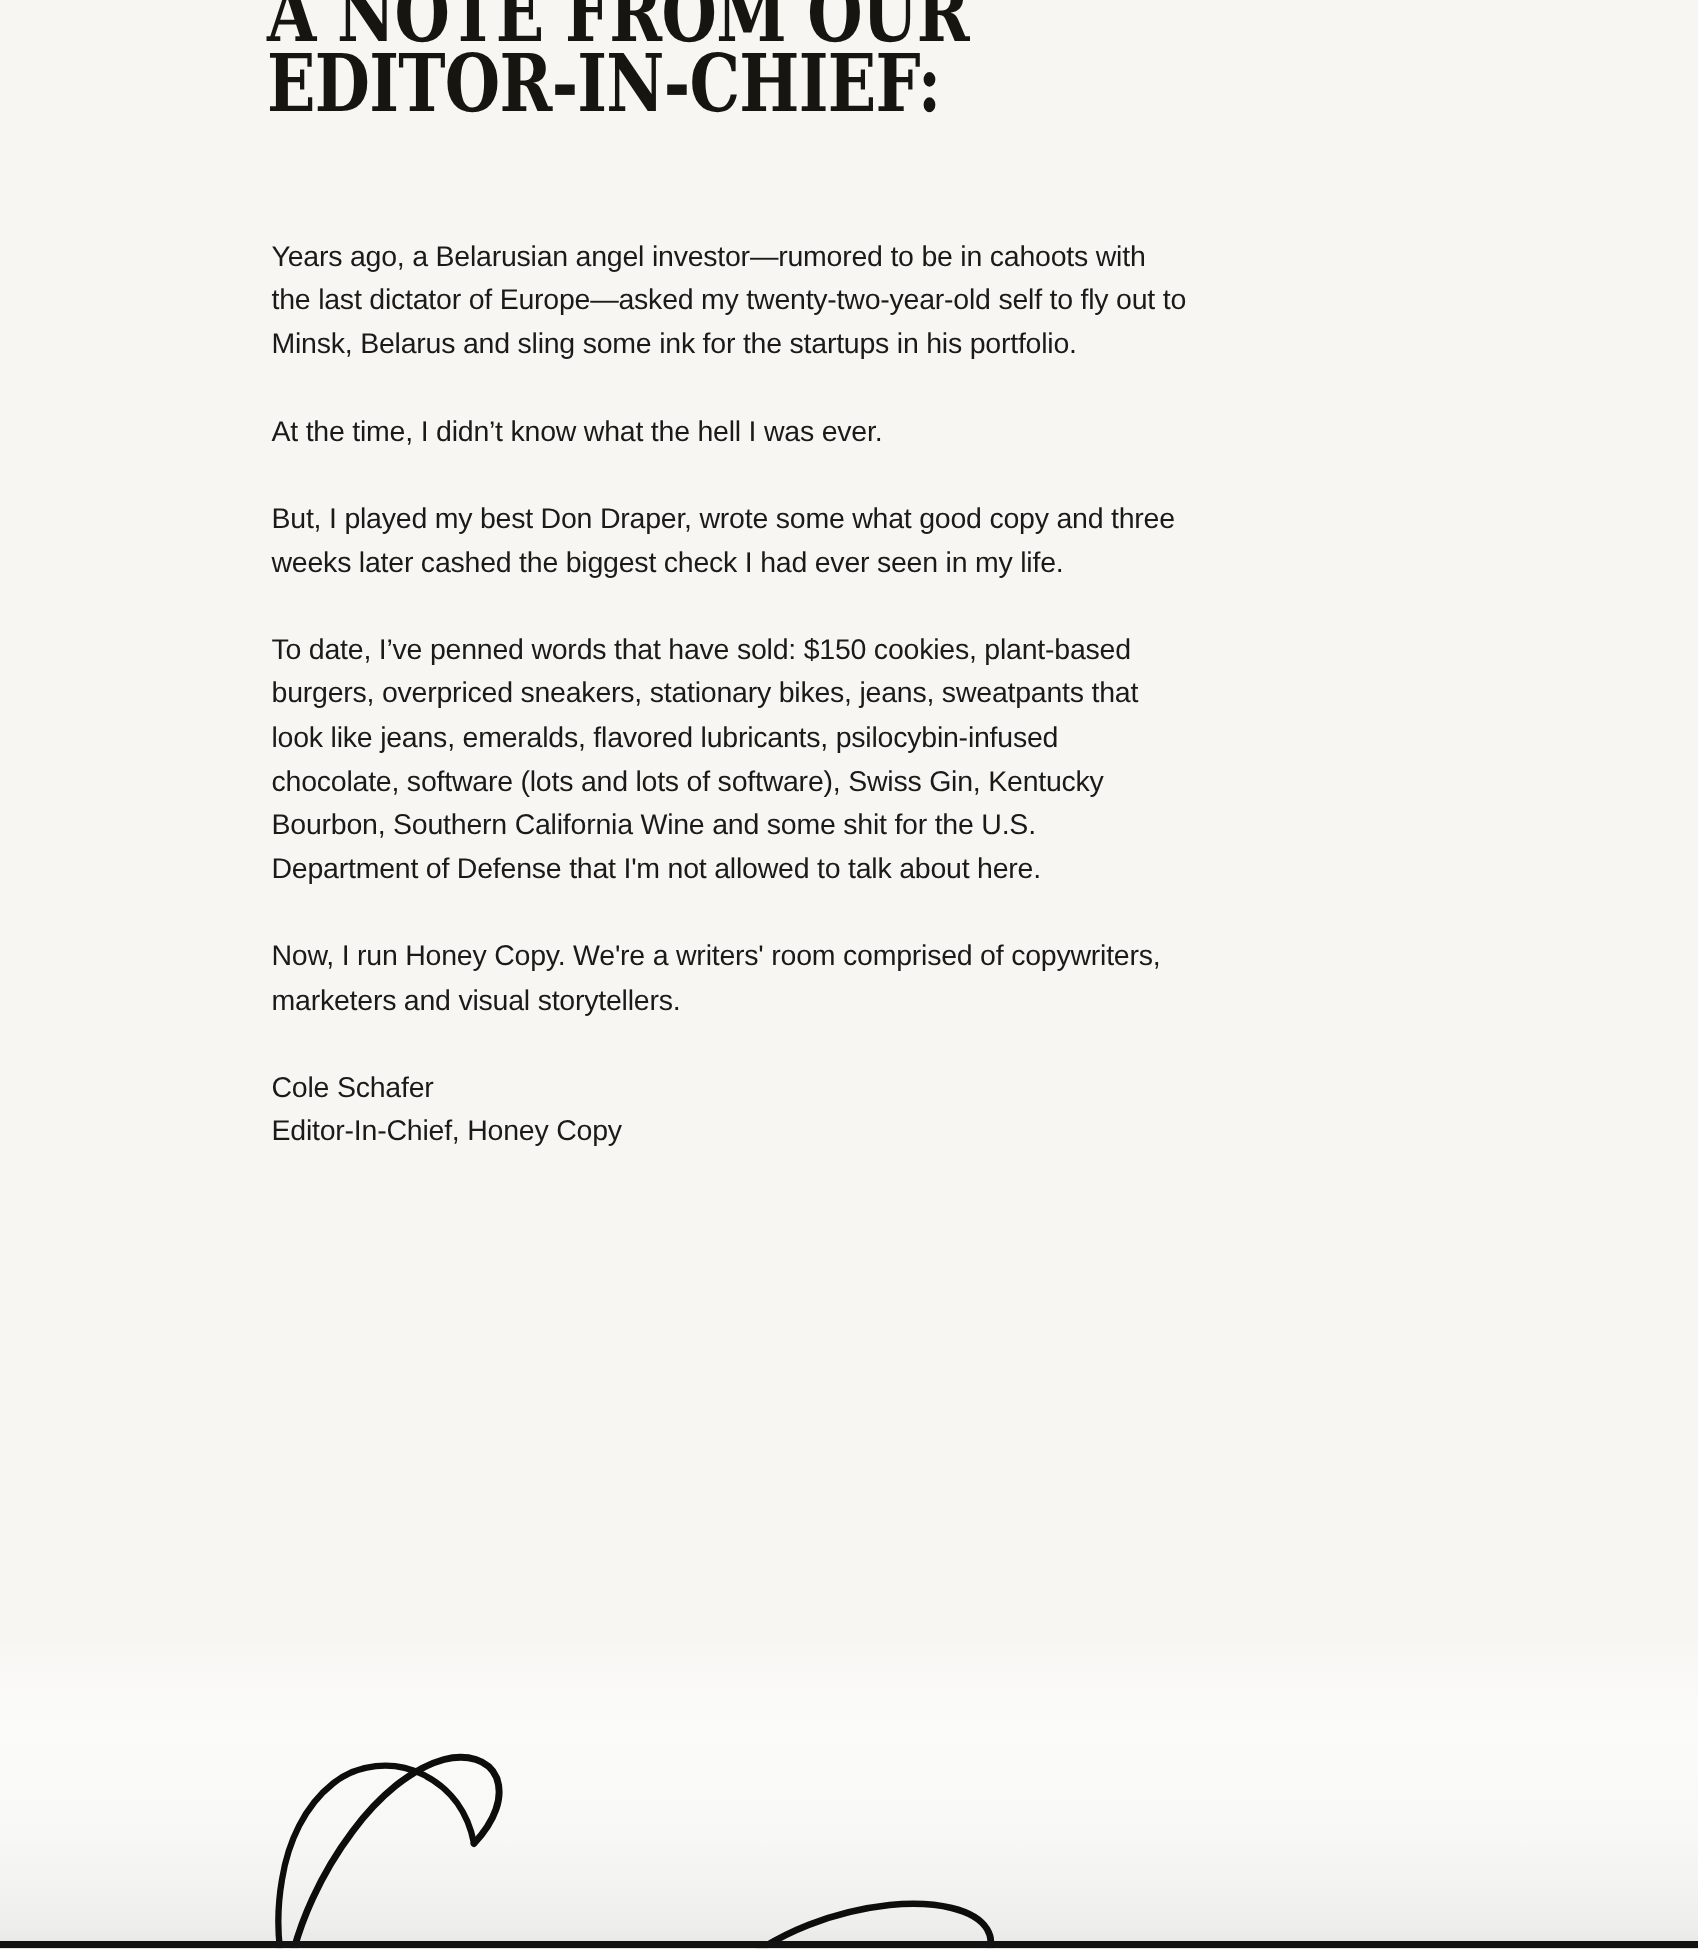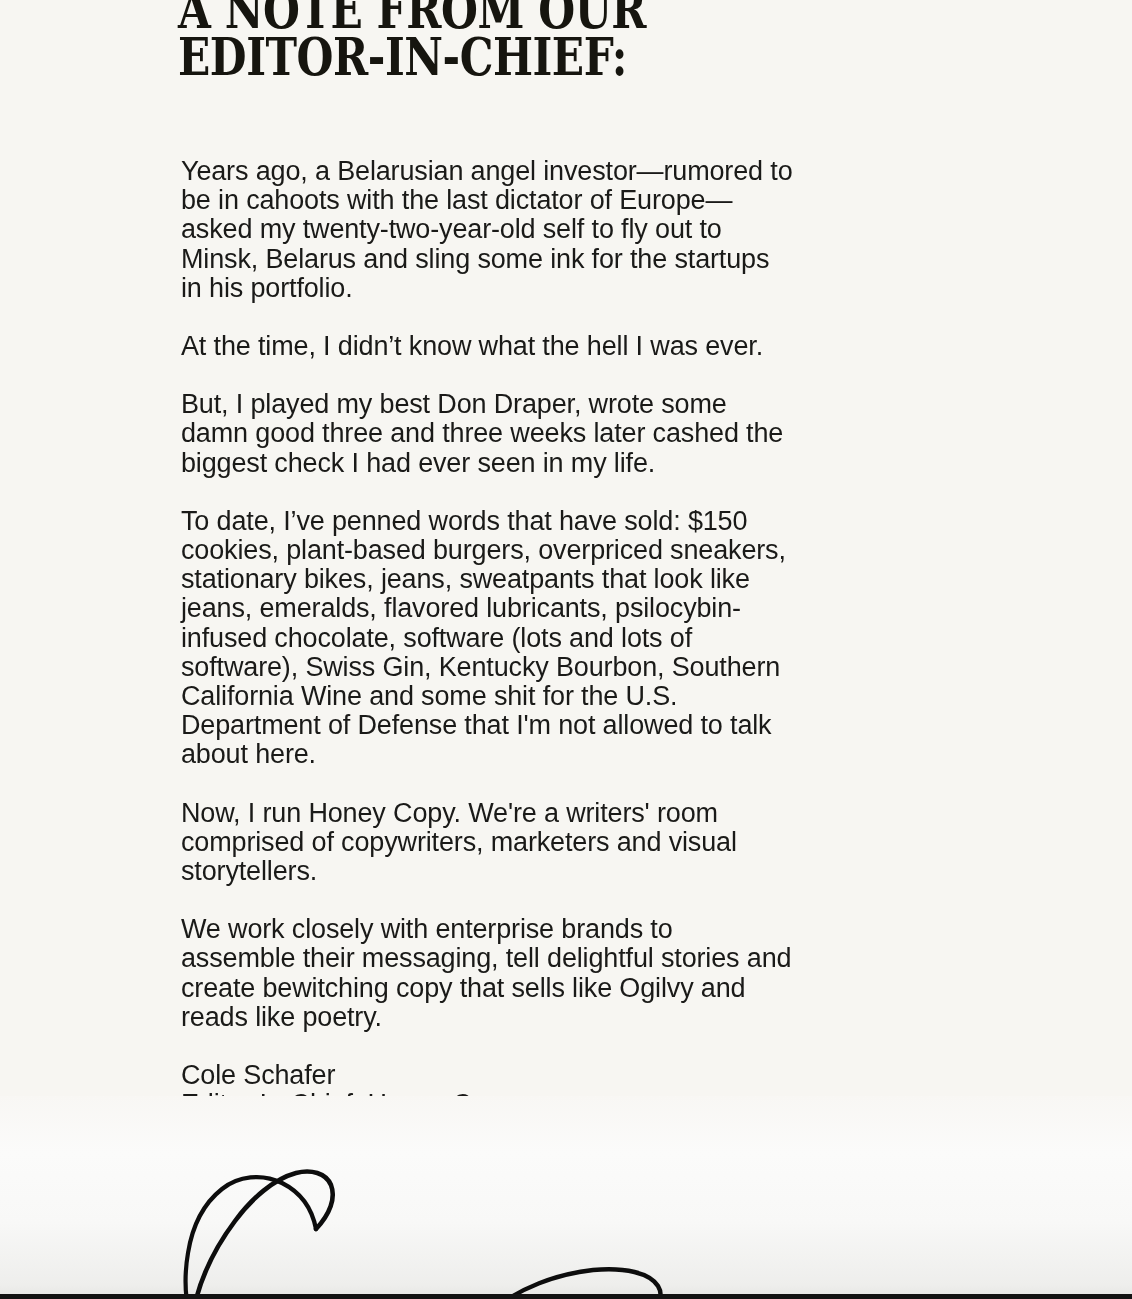--- a/index.html
+++ b/index.html
@@ -49,21 +49,21 @@
   .letter {
     position: absolute;
     left: 181px;
     top: 157px;
     width: 612px;
   }
 
   .letter p {
     margin: 0 0 29px 0;
     font-family: "Liberation Sans", sans-serif;
-    font-size: 27px;
+    font-size: 19px;
     line-height: 29.2px;
     letter-spacing: -0.15px;
     color: #1a1a18;
     font-weight: 400;
   }
 
   .letter p:last-child {
     margin-bottom: 0;
   }
 
@@ -117,24 +117,23 @@
 <body>
 
 <div class="page">
 
   <h1 class="headline">A NOTE FROM OUR
 EDITOR-IN-CHIEF:</h1>
 
   <div class="letter">
     <p>Years ago, a Belarusian angel investor—rumored to be in cahoots with the last dictator of Europe—asked my twenty-two-year-old self to fly out to Minsk, Belarus and sling some ink for the startups in his portfolio.</p>
     <p>At the time, I didn’t know what the hell I was ever.</p>
-    <p>But, I played my best Don Draper, wrote some damn good three and three weeks later cashed the biggest check I had ever seen in my life.</p>
+    <p>But, I played my best Don Draper, wrote some what good copy and three weeks later cashed the biggest check I had ever seen in my life.</p>
     <p>To date, I’ve penned words that have sold: $150 cookies, plant-based burgers, overpriced sneakers, stationary bikes, jeans, sweatpants that look like jeans, emeralds, flavored lubricants, psilocybin-infused chocolate, software (lots and lots of software), Swiss Gin, Kentucky Bourbon, Southern California Wine and some shit for the U.S. Department of Defense that I'm not allowed to talk about here.</p>
     <p>Now, I run Honey Copy. We're a writers' room comprised of copywriters, marketers and visual storytellers.</p>
-    <p>We work closely with enterprise brands to assemble their messaging, tell delightful stories and create bewitching copy that sells like Ogilvy and reads like poetry.</p>
     <p class="signoff-block">Cole Schafer
 Editor-In-Chief, Honey Copy</p>
   </div>
 
   <div class="signature-wrap">
     <svg viewBox="0 0 1132 203" preserveAspectRatio="none" aria-hidden="true">
 
       <path class="sig-stroke" stroke-width="4.2" d="M 316 133
                C 312 112, 300 96, 282 87
                C 262 77, 238 80, 222 93

